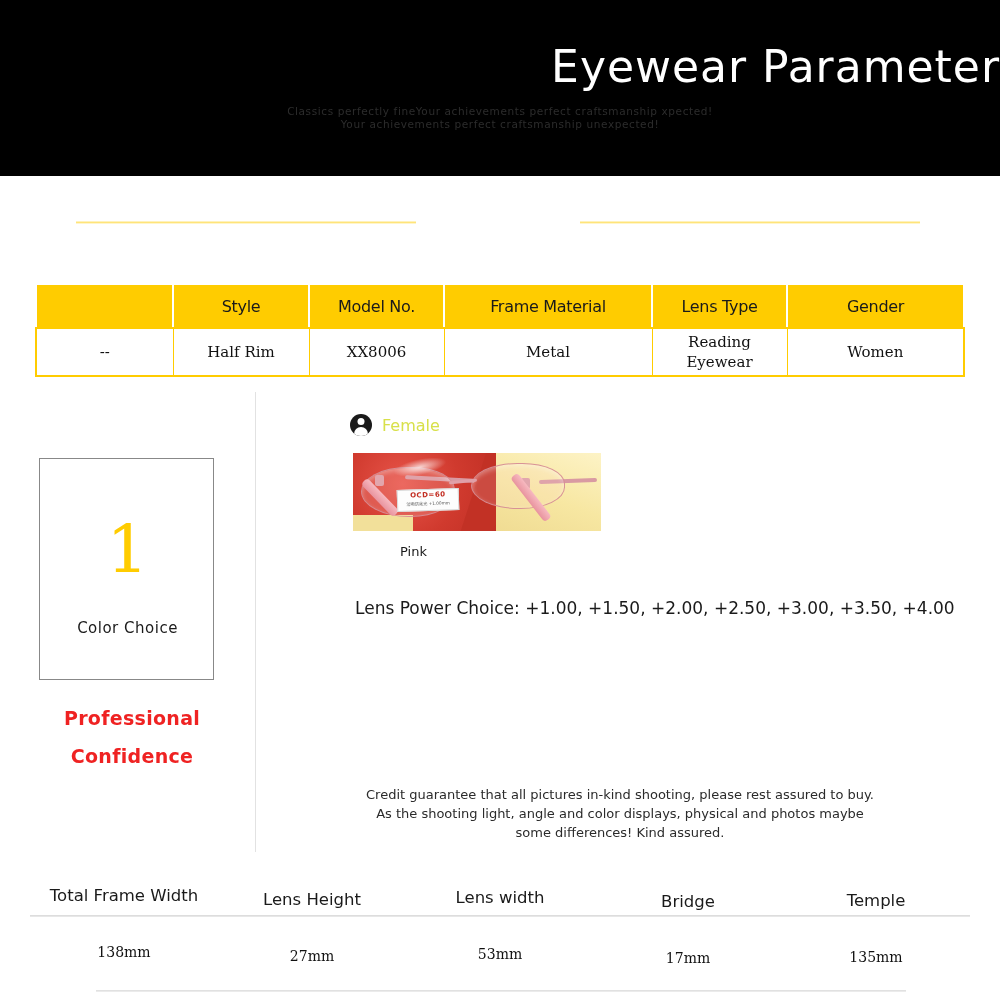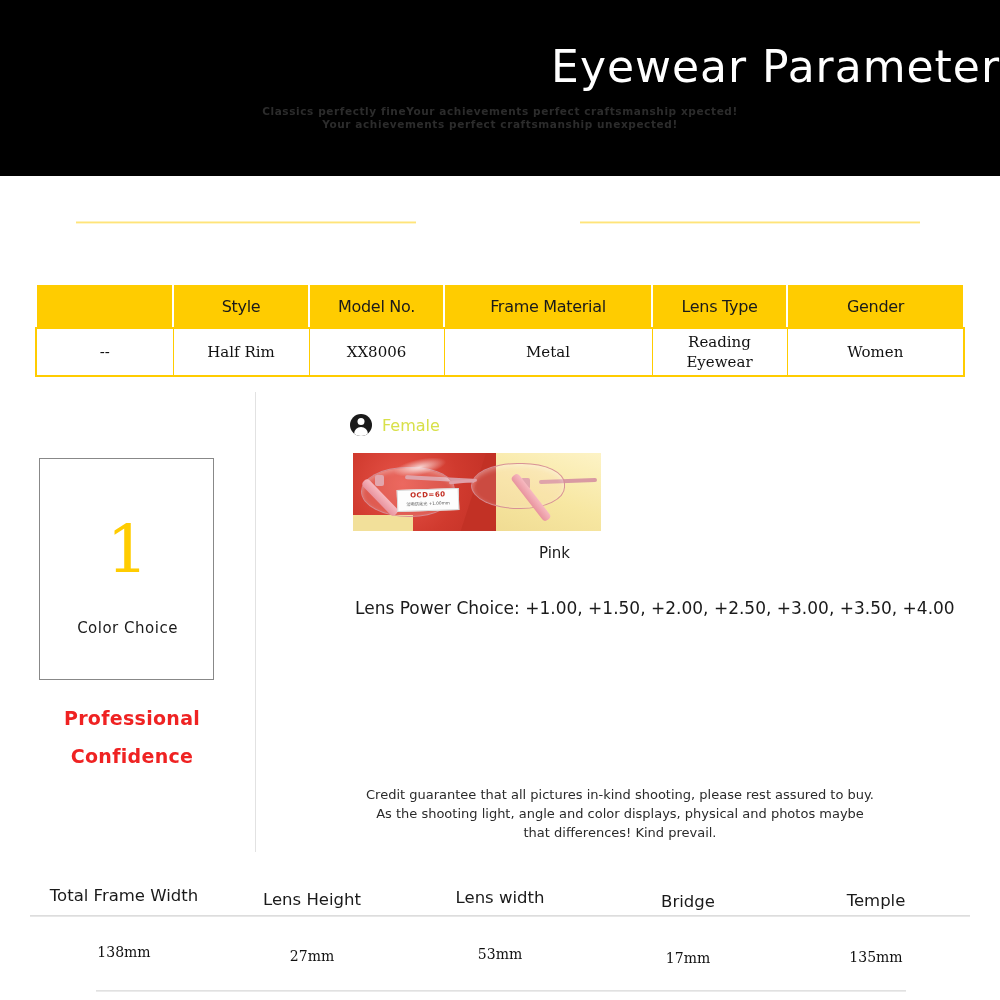--- a/index.html
+++ b/index.html
@@ -37,21 +37,20 @@
   }
   .hero-sub {
     position: absolute;
     left: 0;
     width: 1000px;
     text-align: center;
     color: #2c2c2c;
     font-size: 10.5px;
     letter-spacing: 0.6px;
     font-family: "DejaVu Sans", sans-serif;
-    font-weight: bold;
   }
   .hero-sub-1 { top: 105px; }
   .hero-sub-2 { top: 118px; }
 
   
   .rule-yellow {
     position: absolute;
     height: 3px;
     top: 221px;
     background: linear-gradient(to bottom, #fff9dd 0%, #ffe47a 50%, #fffdf2 100%);
@@ -297,23 +296,23 @@
     width: 54px; height: 16px;
     background: radial-gradient(ellipse at center, rgba(255,255,255,0.75) 0%, rgba(255,255,255,0) 70%);
     transform: rotate(-12deg);
   }
 
   
   .color-name {
     position: absolute;
     left: 400px; top: 544px;
     width: 170px;
-    text-align: right;
+    text-align: left;
     color: #1a1a1a;
-    font-size: 15px;
+    font-size: 13px;
     font-family: "DejaVu Sans", sans-serif;
   }
 
   
   .lens-power {
     position: absolute;
     left: 355px; top: 598px;
     color: #1a1a1a;
     font-size: 17px;
     font-family: "DejaVu Sans", sans-serif;
@@ -459,21 +458,21 @@
   <div class="photo-glare"></div>
 </div>
 
 <div class="color-name">Pink</div>
 
 <div class="lens-power">Lens Power Choice: +1.00, +1.50, +2.00, +2.50, +3.00, +3.50, +4.00</div>
 
 <div class="disclaimer">
   <div>Credit guarantee that all pictures in-kind shooting, please rest assured to buy.</div>
   <div>As the shooting light, angle and color displays, physical and photos maybe</div>
-  <div>that differences! Kind prevail.</div>
+  <div>some differences! Kind assured.</div>
 </div>
 
 <div class="meas-wrap">
   <div class="meas-row">
     <div class="meas-col">
       <span class="meas-label nudge-a">Total Frame Width</span>
     </div>
     <div class="meas-col">
       <span class="meas-label nudge-b">Lens Height</span>
     </div>

